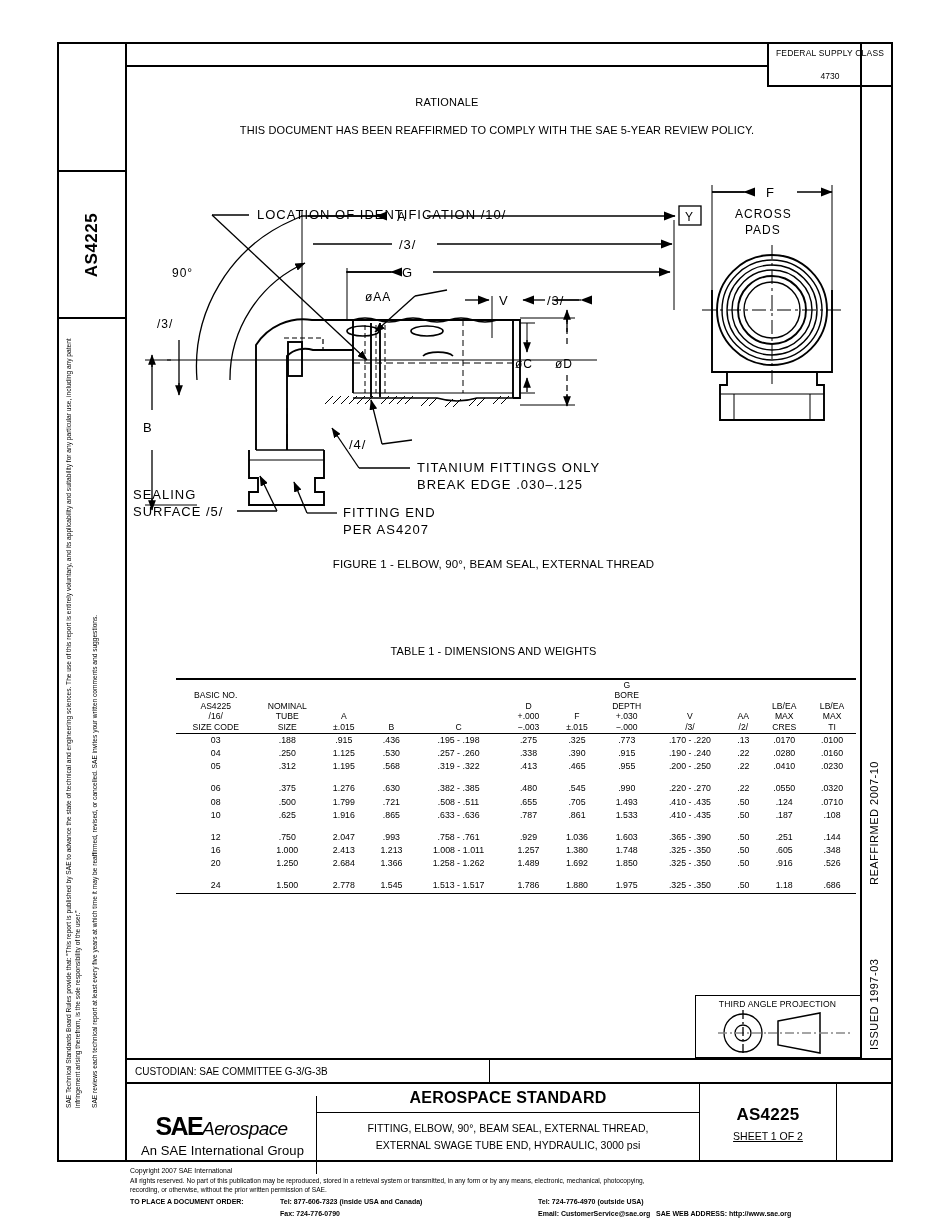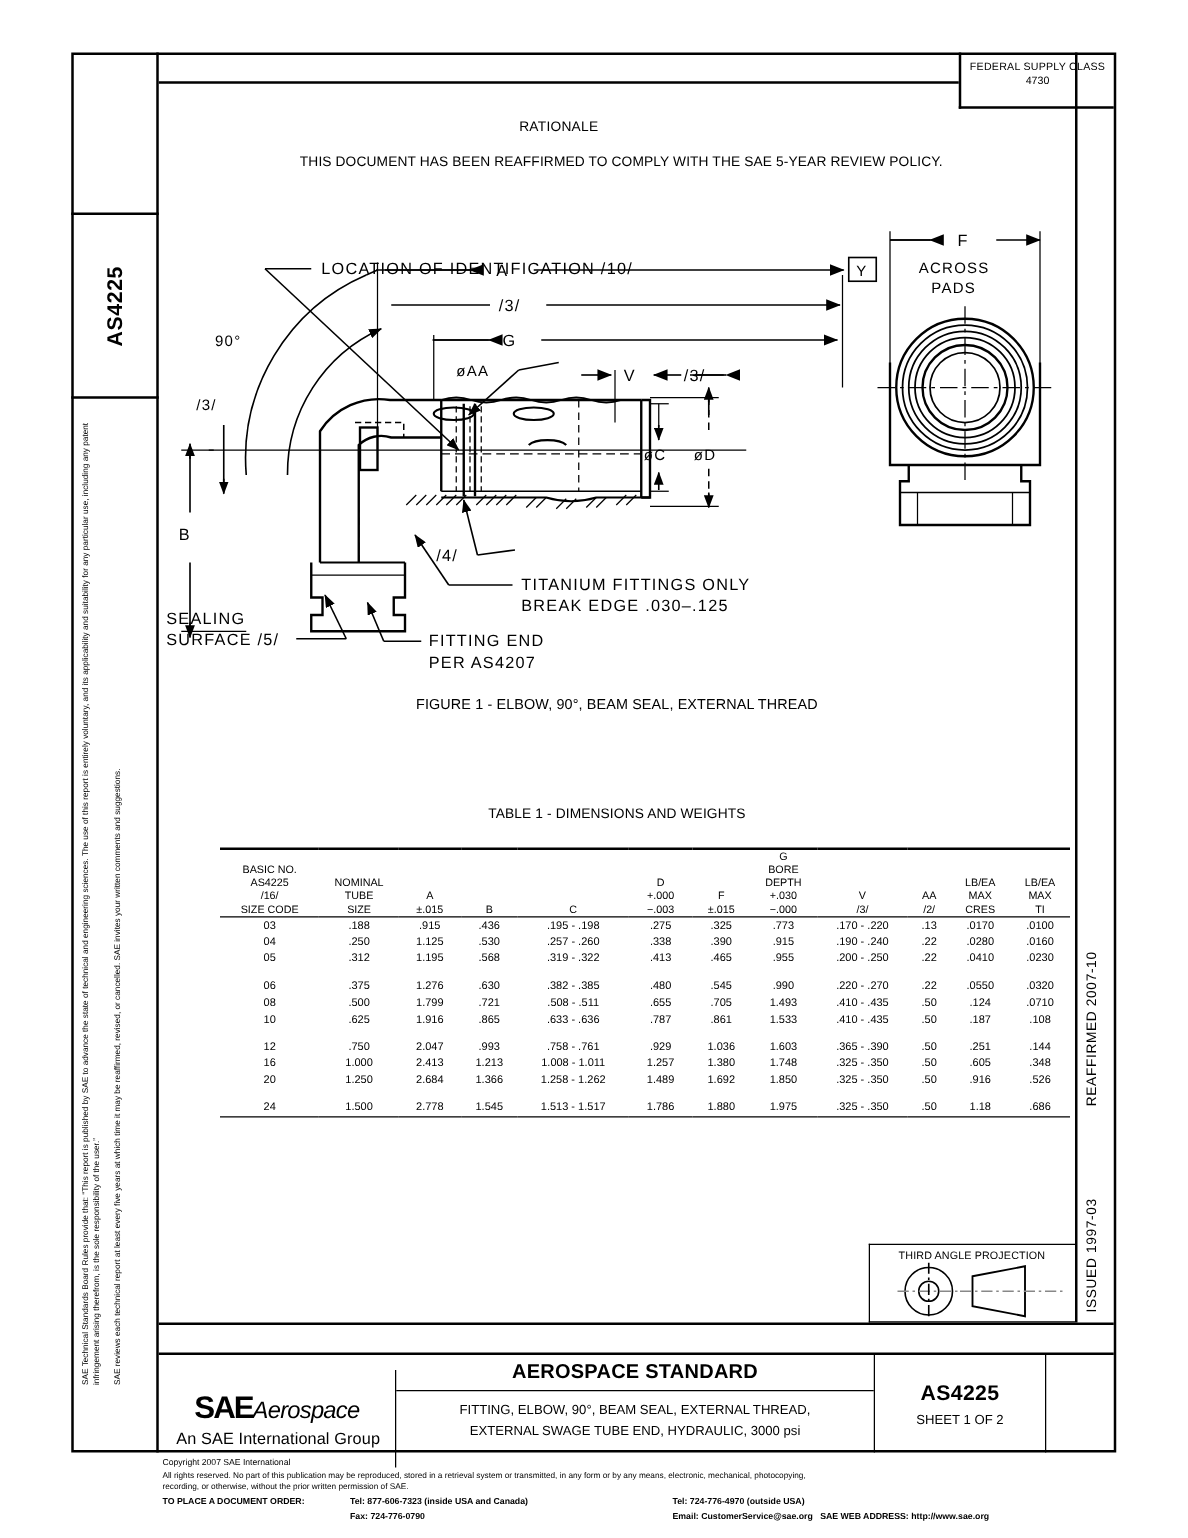--- a/index.html
+++ b/index.html
@@ -56,21 +56,21 @@
     width:640px; height:25px;
     border-bottom:2px solid #000;
   }
   .fsc-box {
     position:absolute; left:767px; top:42px;
     width:124px; height:45px;
     border-left:2px solid #000; border-bottom:2px solid #000;
     text-align:center; padding-top:6px;
   }
   .fsc-l1 { font-size:8.5px; letter-spacing:.2px; }
-  .fsc-l2 { font-size:8.5px; margin-top:1px; }
+  .fsc-l2 { font-size:8.5px; margin-top:13px; }
 
   
   .right-rule {
     position:absolute; left:860px; top:42px;
     width:0; height:1016px;
     border-left:2px solid #000;
   }
 
   
   .rationale-title {
@@ -188,21 +188,21 @@
     align-items:center; justify-content:center;
     font-size:10.5px; line-height:1.55; text-align:center;
   }
   .tb-num {
     position:absolute; left:573px; top:0; width:137px; height:78px;
     border-right:1.6px solid #000;
     display:flex; flex-direction:column;
     align-items:center; justify-content:center;
   }
   .tb-num-main { font-size:17px; font-weight:bold; letter-spacing:.3px; }
-  .tb-num-sheet { font-size:10.5px; margin-top:5px; }
+  .tb-num-sheet { font-size:10.5px; margin-top:5px;text-decoration:underline; }
   .tb-pad { position:absolute; left:710px; top:0; right:0; height:78px; }
 
   
   .footer {
     position:absolute; left:130px; top:1166px; width:790px;
     font-size:6.9px; line-height:1.42;
   }
   .footer .cr { font-size:6.9px; }
   .footer .rights { font-size:6.6px; }
   .order-grid {
@@ -652,20 +652,21 @@
 <svg style="position:absolute; left:700px; top:1010px;" width="155" height="46" fill="none" stroke="#000" stroke-width="1.3">
   <circle cx="43" cy="23" r="19"></circle>
   <circle cx="43" cy="23" r="8"></circle>
   <path d="M18,23 L68,23" stroke="#888" stroke-dasharray="9 3 2 3"></path>
   <path d="M43,0 L43,46" stroke="#000" stroke-dasharray="9 3 2 3"></path>
   <path d="M78,11 L120,3 L120,43 L78,35 Z" stroke-width="1.5"></path>
   <path d="M68,23 L150,23" stroke="#888" stroke-dasharray="9 3 2 3"></path>
 </svg>
 
 <div class="cust-strip">
+  <div class="cust-left">CUSTODIAN:  SAE COMMITTEE G-3/G-3B</div>
 </div>
 
 <div class="title-block">
   <div class="tb-logo">
     <div class="logo-row">
       <span class="logo-sae">SAE</span>
       <span class="logo-aero">Aerospace</span>
     </div>
     <div class="logo-sub">An SAE International Group</div>
   </div>

